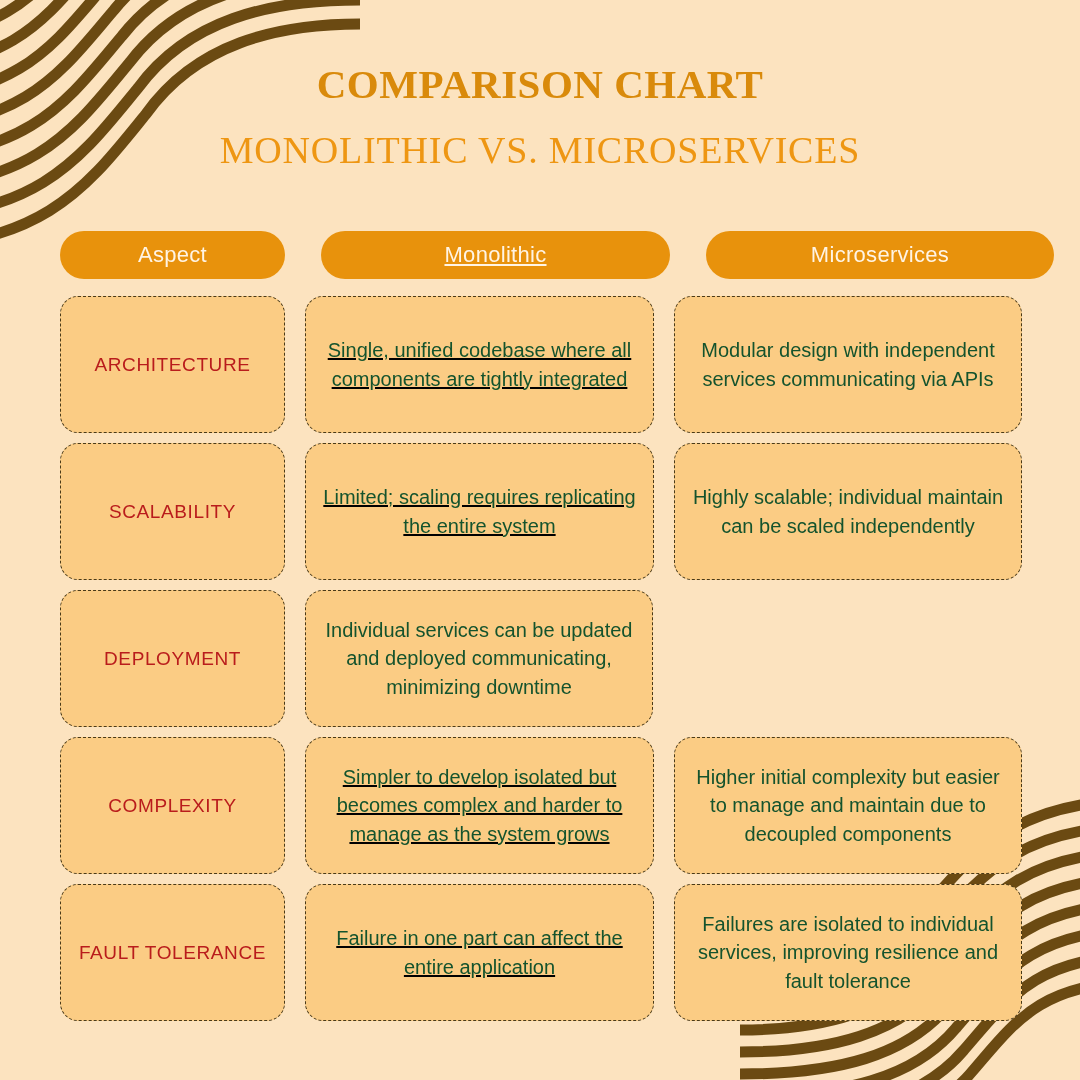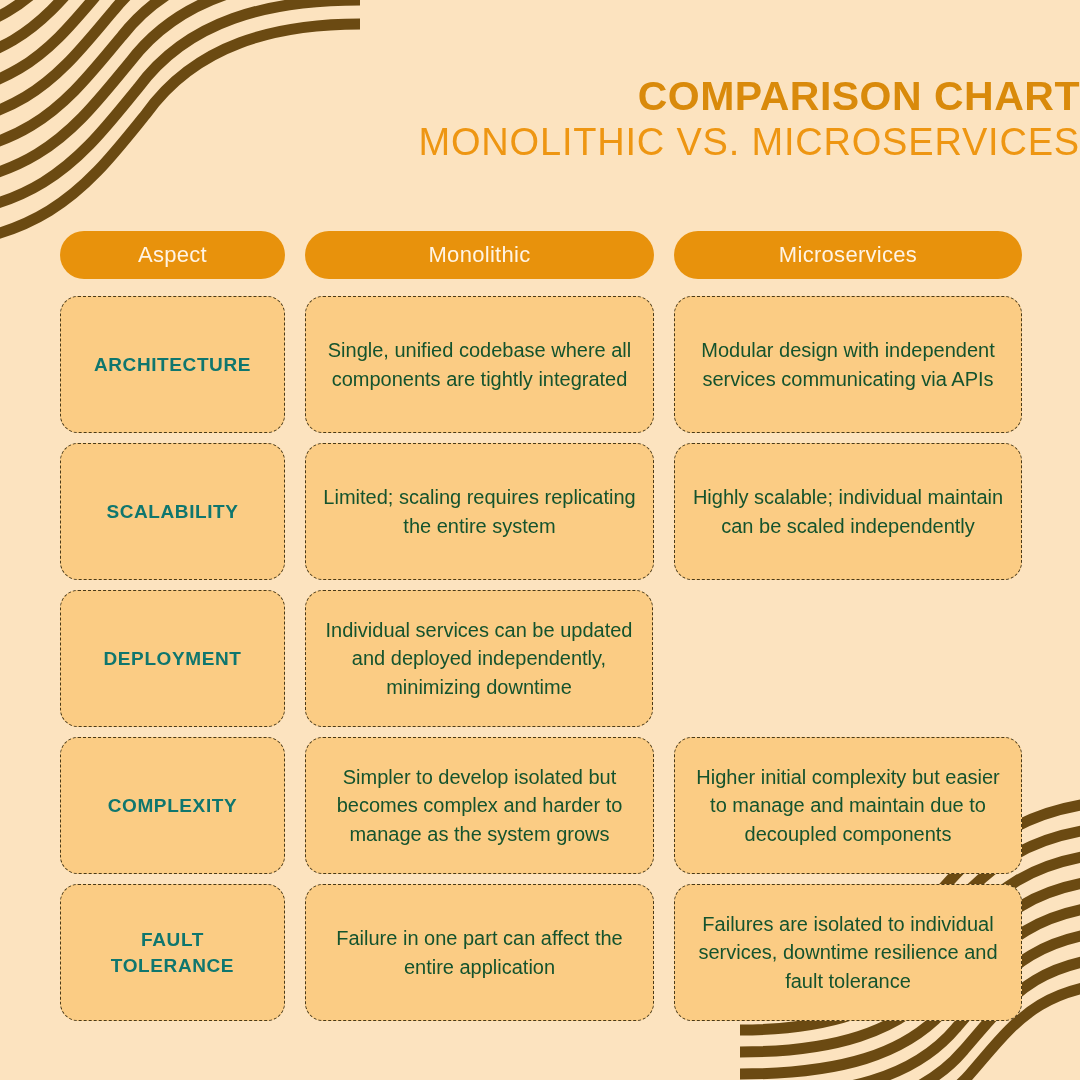--- a/index.html
+++ b/index.html
@@ -17,50 +17,51 @@
   }
 
   
   .deco { position:absolute; pointer-events:none; }
   #deco-top-left  { left:-110px; top:-130px; width:470px; height:420px; }
   #deco-bot-right { right:-60px;  bottom:-70px; width:400px; height:390px; }
 
   
   .title-block {
     position:absolute;
-    left:0; top:72px;
+    left:0; top:60px;
     width:1080px;
-    text-align:right;
+    text-align:center;
+    font-family:Liberation Serif, serif;
   }
   #chart-title {
     font-size:41px;
     font-weight:bold;
     letter-spacing:0.5px;
     color:#D98A0B;
     line-height:1.18;
   }
   #chart-subtitle {
-    margin-top:0;
+    margin-top:20px;
     font-size:38px;
     font-weight:300;
     letter-spacing:0.8px;
     color:#EE9612;
     line-height:1.18;
   }
 
   
   #comparison-table {
     position:absolute;
     left:60px; top:231px;
     width:960px;
   }
 
   .table-header-row {
     display:flex;
-    gap:20px;
+    gap:36px;
     margin-bottom:17px;
   }
   .header-cell {
     background:#E8920C;
     border-radius:24px;
     height:48px;
     display:flex;
     align-items:center;
     justify-content:center;
     color:#FFF4E4;
@@ -82,28 +83,28 @@
     min-height:137px;
     display:flex;
     align-items:center;
     justify-content:center;
     padding:12px 16px;
     text-align:center;
   }
 
   
   .col-aspect { width:225px; flex:0 0 225px; }
-  .col-mono   { width:349px; flex:0 0 349px; }
+  .col-mono   { width:349px; flex:0 0 349px;text-decoration:underline; }
   .col-micro  { width:348px; flex:0 0 348px;text-align:center; }
 
   .aspect-label {
     font-size:19px;
-    font-weight:bold;
+    font-weight:normal;
     letter-spacing:0.6px;
-    color:#0f766e;
+    color:#b91c1c;
     line-height:1.35;
     text-transform:uppercase;
   }
 
   .cell-text {
     font-size:20px;
     font-weight:300;
     color:#14532d;
     line-height:1.42;
   }
@@ -178,21 +179,21 @@
     <div class="cell col-micro">
       <span class="cell-text">Highly scalable; individual maintain can be scaled independently</span>
     </div>
   </div>
 
   <div class="table-row">
     <div class="cell col-aspect">
       <span class="aspect-label">DEPLOYMENT</span>
     </div>
     <div class="cell col-micro">
-      <span class="cell-text">Individual services can be updated and deployed independently, minimizing downtime</span>
+      <span class="cell-text">Individual services can be updated and deployed communicating, minimizing downtime</span>
     </div>
   </div>
 
   <div class="table-row">
     <div class="cell col-aspect">
       <span class="aspect-label">COMPLEXITY</span>
     </div>
     <div class="cell col-mono">
       <span class="cell-text">Simpler to develop isolated but becomes complex and harder to manage as the system grows</span>
     </div>
@@ -202,17 +203,17 @@
   </div>
 
   <div class="table-row">
     <div class="cell col-aspect">
       <span class="aspect-label">FAULT TOLERANCE</span>
     </div>
     <div class="cell col-mono">
       <span class="cell-text">Failure in one part can affect the entire application</span>
     </div>
     <div class="cell col-micro">
-      <span class="cell-text">Failures are isolated to individual services, downtime resilience and fault tolerance</span>
+      <span class="cell-text">Failures are isolated to individual services, improving resilience and fault tolerance</span>
     </div>
   </div>
 
 </div>
 
 </body></html>

